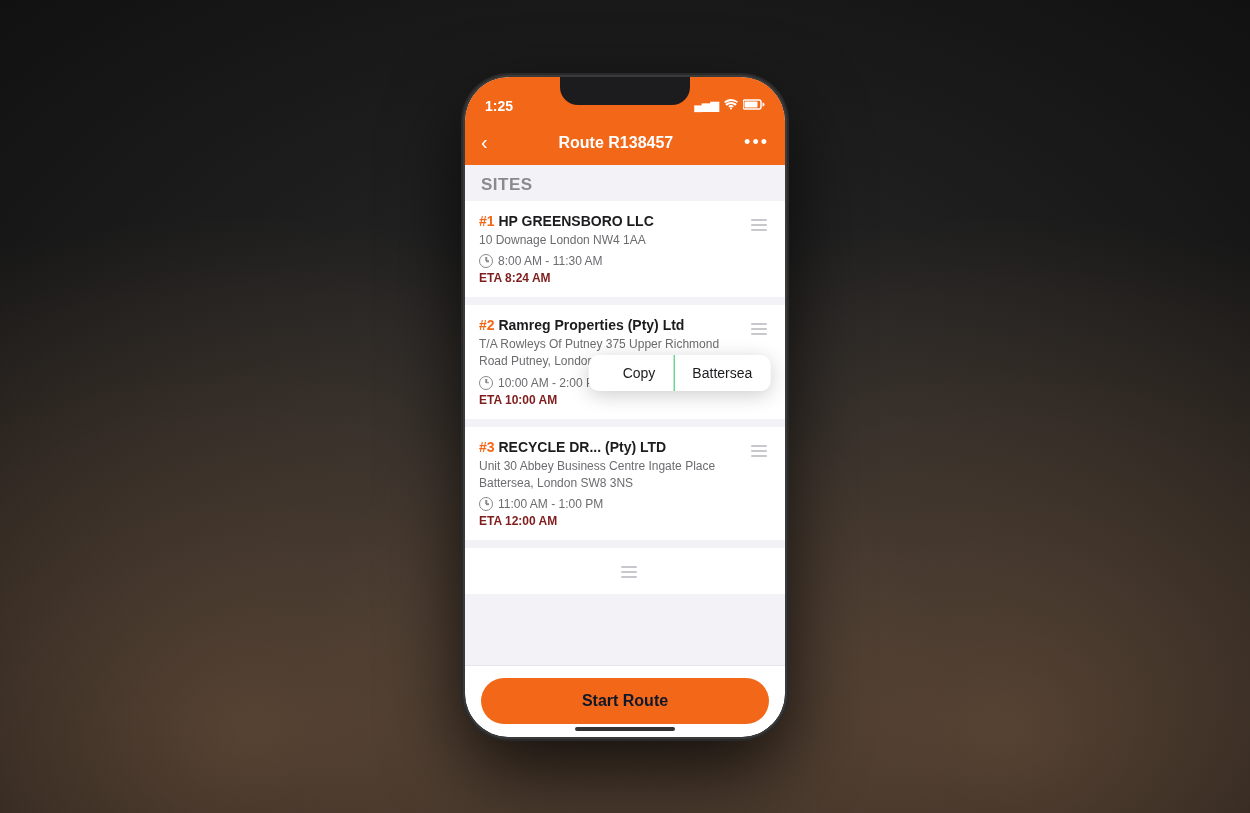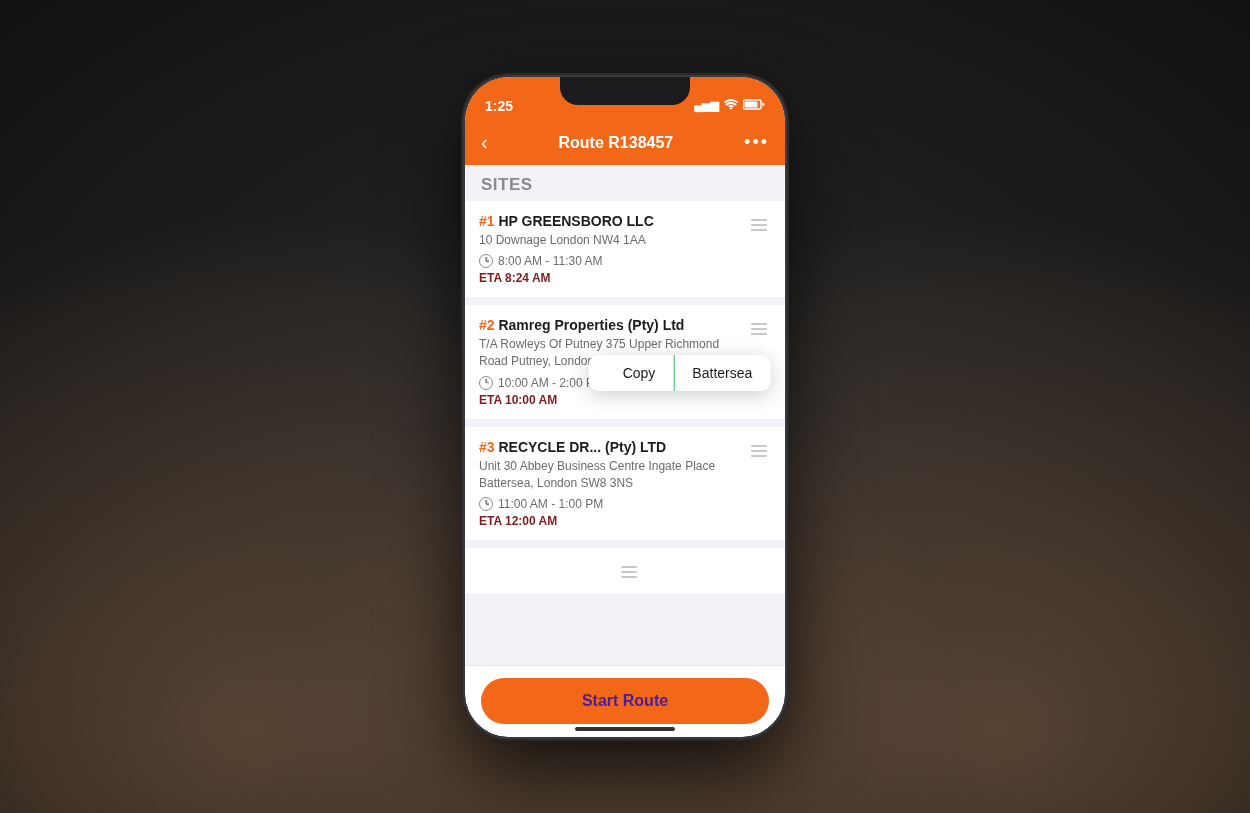--- a/index.html
+++ b/index.html
@@ -270,21 +270,21 @@
       background: white;
       display: flex;
       align-items: center;
       justify-content: center;
       padding: 12px 16px;
       border-top: 1px solid #e5e5ea;
     }
 
     .start-route-btn {
       background: #f26718;
-      color: #4c1d95;
+      color: #0f172a;
       border: none;
       border-radius: 23px;
       width: 100%;
       height: 46px;
       font-size: 16px;
       font-weight: 700;
       cursor: pointer;
     }
 
     

